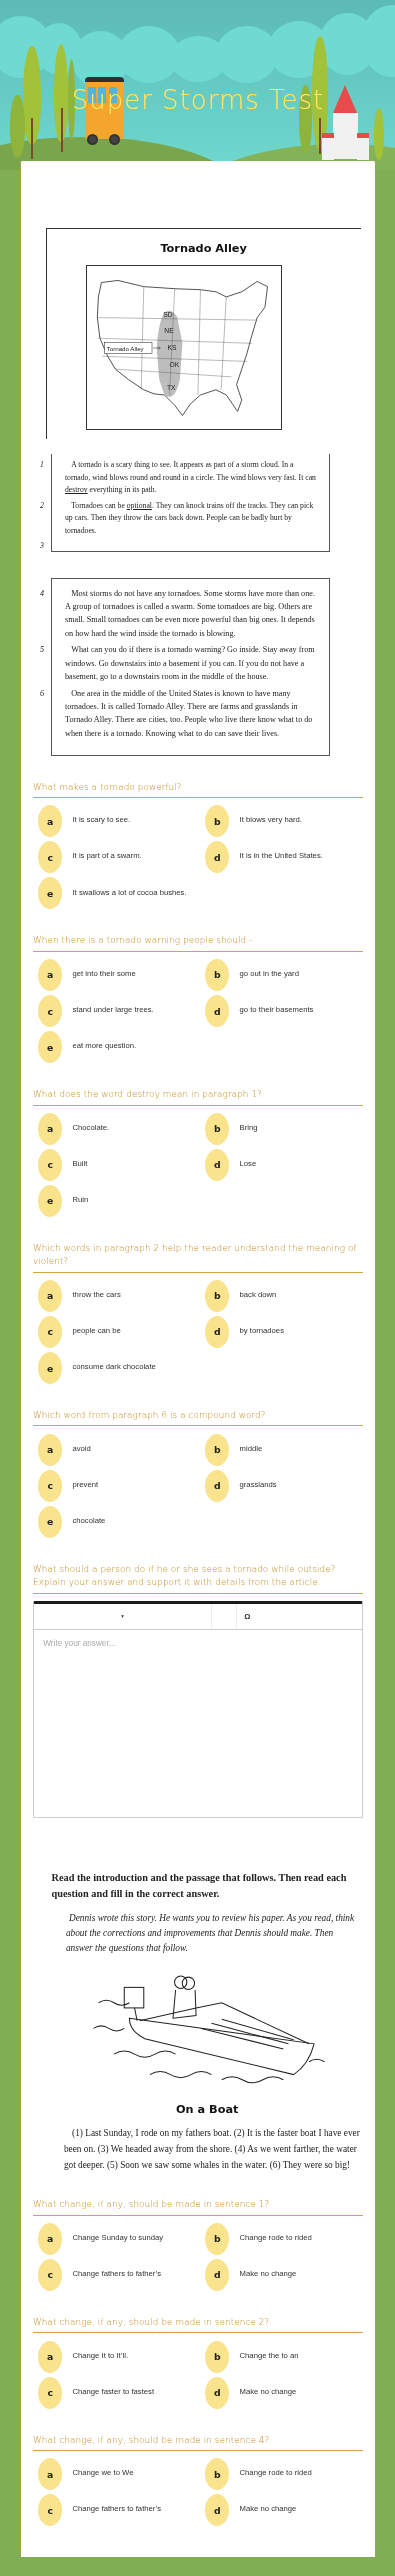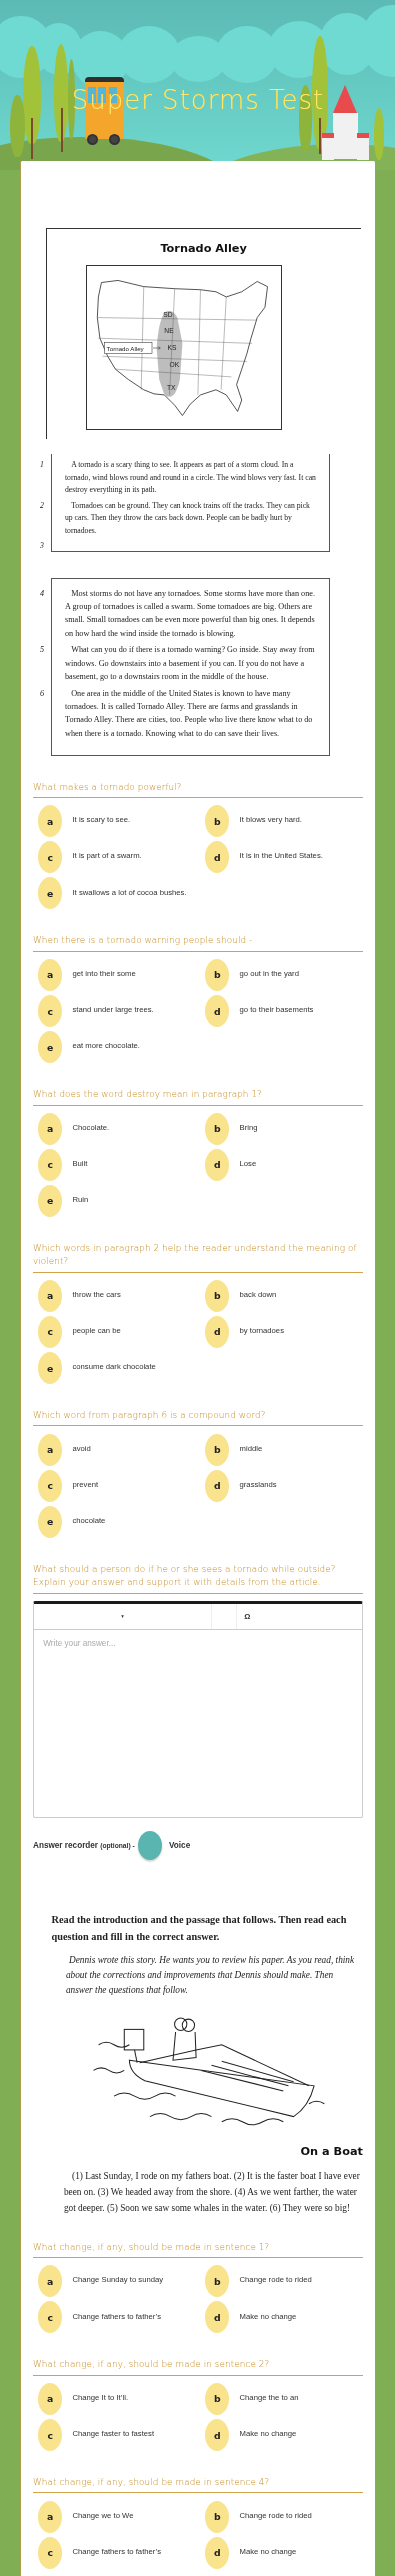--- a/index.html
+++ b/index.html
@@ -40,21 +40,21 @@
   .card-top-space { height: 67px; }
   .page-img { width: 325px; margin: 0 auto; position: relative; }
   .map-box { border-left: 0.5px solid #333; border-top: 0.5px solid #333; margin-left: 10.3px; padding-top: 13.4px; height: 211px; }
   .map-title { text-align: center; font-family: "DejaVu Sans", sans-serif; font-weight: bold; font-size: 11.3px; color: #111; }
   .map-frame { width: 196px; height: 165px; border: 0.5px solid #333; margin: 10.3px 0 0 39px; position: relative; background: #fff; }
   .passage { width: 289px; margin: 15.5px 0 0 7.7px; font-family: "Liberation Serif", serif; font-size: 7.7px; line-height: 12.4px; color: #222; position: relative; }
   .passage-box { border-left: 0.5px solid #555; border-right: 0.5px solid #555; border-bottom: 0.5px solid #555; padding: 5.2px 10.3px 11.3px 13px; margin-left: 10.3px; }
   .passage-box.boxed { border-top: 0.5px solid #555; }
   .para { position: relative; margin-bottom: 3.1px; text-indent: 6.2px; }
   .para-num { position: absolute; left: -25px; top: 0; font-style: italic; text-indent: 0; }
-  .underline { }
+  .underline { text-decoration: underline; }
   
   .question { margin-top: 25px; }
   .q-title {
     font-family: "DejaVu Sans", sans-serif; font-weight: 200; font-size: 8.8px;
     color: #c58a1e; line-height: 13.4px; padding-bottom: 3px;
     border-bottom: 0.8px solid #d5a14a; letter-spacing: 0.1px;
   }
   .options { display: grid; grid-template-columns: 1fr 1fr; column-gap: 9.3px; row-gap: 4.1px; margin-top: 7.2px; padding-left: 5.2px; }
   .option { display: flex; align-items: flex-start; gap: 10.3px; cursor: pointer; }
   .badge {
@@ -72,21 +72,21 @@
   .answer-area { width: 100%; height: 185px; border: none; padding: 9.3px; font-family: "Liberation Sans", sans-serif; font-size: 8.2px; resize: none; outline: none; }
   .answer-area::placeholder { color: #aaa; }
   .recorder { display: flex; align-items: center; margin-top: 13.4px; font-weight: bold; font-size: 8.2px; color: #333; }
   .recorder .opt { font-size: 6.7px; margin-left: 2.1px; }
   .rec-btn { width: 24px; height: 29px; border-radius: 50%; background: #5ab5b1; margin: 0 7.2px 0 3.1px; box-shadow: 0 1.5px 2.1px rgba(0,0,0,.2); cursor: pointer; }
   
   .intro { margin: 52px 0 0 18.5px; font-family: "Liberation Serif", serif; color: #222; }
   .intro-head { font-weight: bold; font-size: 10.3px; line-height: 16.5px; width: 309px; }
   .intro-italic { font-style: italic; font-size: 9.3px; line-height: 15px; margin: 8.2px 0 0 14.4px; width: 289px; text-indent: 3.1px; }
   .boat-img { width: 289px; height: 118px; margin: 15.5px 0 0 15.5px; }
-  .story-title { text-align: right; font-family: "DejaVu Sans", sans-serif; font-weight: bold; font-size: 11.3px; margin-top: 13.4px; color: #111; }
+  .story-title { text-align: center; font-family: "DejaVu Sans", sans-serif; font-weight: bold; font-size: 11.3px; margin-top: 13.4px; color: #111; }
   .story-text { font-family: "Liberation Serif", serif; font-size: 9.3px; line-height: 16px; margin: 9.3px 0 0 12.4px; width: 299px; text-indent: 8.2px; color: #222; }
 </style>
 </head>
 <body>
 
 <header class="hero">
   <div class="cloud" style="left:-10.3px;top:15.5px;width:62px;height:62px;"></div>
   <div class="cloud" style="left:36px;top:23px;width:46px;height:52px;"></div>
   <div class="cloud" style="left:72px;top:31px;width:57px;height:57px;"></div>
   <div class="cloud" style="left:118px;top:26px;width:62px;height:57px;"></div>
@@ -153,21 +153,21 @@
           <path d="M128 159 L142 159" stroke="#222"></path>
             <path d="M139 156 L142 159 L139 162" stroke="#222" fill="none"></path>
         </svg>
       </div>
     </div>
   </section>
 
   <section class="passage">
     <div class="passage-box" style="margin-top:5.2px;">
       <p class="para"><span class="para-num">1</span><span>A tornado is a scary thing to see. It appears as part of a storm cloud. In a tornado, wind blows round and round in a circle. The wind blows very fast. It can </span><span class="underline">destroy</span><span> everything in its path.</span></p>
-      <p class="para"><span class="para-num">2</span><span>Tornadoes can be </span><span class="underline">ground</span><span>. They can knock trains off the tracks. They can pick up cars. Then they throw the cars back down. People can be badly hurt by tornadoes.</span></p>
+      <p class="para"><span class="para-num">2</span><span>Tornadoes can be </span><span class="underline">optional</span><span>. They can knock trains off the tracks. They can pick up cars. Then they throw the cars back down. People can be badly hurt by tornadoes.</span></p>
       <p class="para"><span class="para-num">3</span></p>
     </div>
   </section>
 
   <section class="passage" style="margin-top:26px;">
     <div class="passage-box boxed" style="padding-top:7.2px;font-size:8.2px;line-height:13.4px;">
       <p class="para"><span class="para-num">4</span><span>Most storms do not have any tornadoes. Some storms have more than one. A group of tornadoes is called a swarm. Some tornadoes are big. Others are small. Small tornadoes can be even more powerful than big ones. It depends on how hard the wind inside the tornado is blowing.</span></p>
       <p class="para"><span class="para-num">5</span><span>What can you do if there is a tornado warning? Go inside. Stay away from windows. Go downstairs into a basement if you can. If you do not have a basement, go to a downstairs room in the middle of the house.</span></p>
       <p class="para"><span class="para-num">6</span><span>One area in the middle of the United States is known to have many tornadoes. It is called Tornado Alley. There are farms and grasslands in Tornado Alley. There are cities, too. People who live there know what to do when there is a tornado. Knowing what to do can save their lives.</span></p>
     </div>
@@ -213,21 +213,21 @@
           <div class="option">
             <span class="badge">c</span>
             <span class="opt-text">stand under large trees.</span>
           </div>
           <div class="option">
             <span class="badge">d</span>
             <span class="opt-text">go to their basements</span>
           </div>
           <div class="option">
             <span class="badge">e</span>
-            <span class="opt-text">eat more chocolate.</span>
+            <span class="opt-text">eat more question.</span>
           </div>
         </div>
       </section>
       <section class="question">
         <h2 class="q-title">What does the word destroy mean in paragraph 1?</h2>
         <div class="options">
           <div class="option">
             <span class="badge">a</span>
             <span class="opt-text">Chocolate.</span>
           </div>
@@ -307,26 +307,20 @@
       <div class="toolbar">
         <div class="tb-dd">
             <span>▾</span>
           </div>
         <div class="tb-sep"></div>
         <div class="tb-omega">
             <span>Ω</span>
           </div>
       </div>
       <textarea class="answer-area" placeholder="Write your answer..." style=""></textarea>
-    </div>
-    <div class="recorder">
-      <span>Answer recorder</span>
-      <span class="opt">(optional) -</span>
-      <div class="rec-btn"></div>
-      <span>Voice</span>
     </div>
   </section>
 
   <section class="intro">
     <p class="intro-head">Read the introduction and the passage that follows. Then read each question and fill in the correct answer.</p>
     <p class="intro-italic">Dennis wrote this story. He wants you to review his paper. As you read, think about the corrections and improvements that Dennis should make. Then answer the questions that follow.</p>
     <div class="boat-img">
       <svg width="289" height="118" viewBox="0 0 560 230">
         <g fill="none" stroke="#222" stroke-width="2">
           <path d="M120 90 L480 140 Q470 180 440 200 L150 130 Q120 115 120 90 Z"></path>

